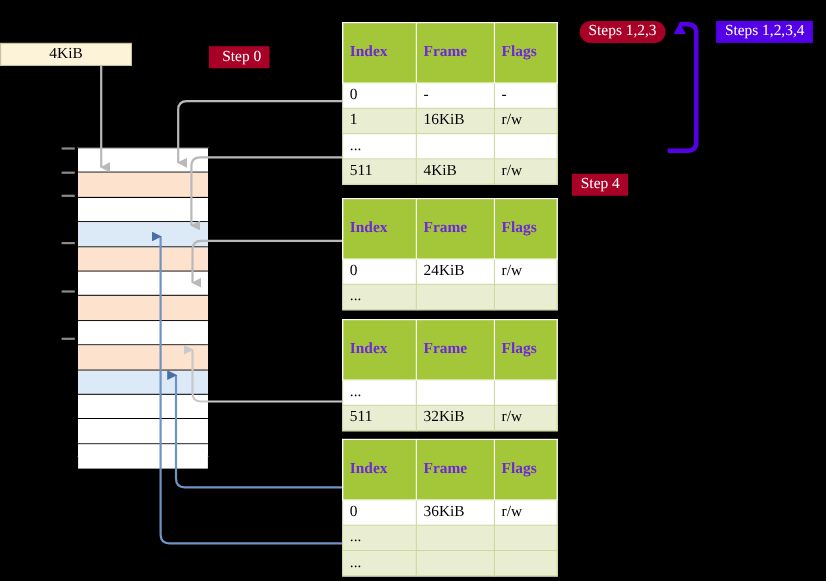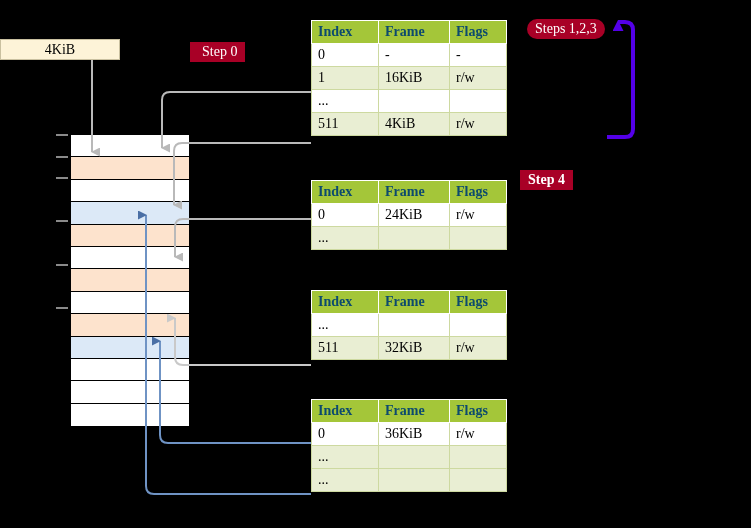--- a/index.html
+++ b/index.html
@@ -12,39 +12,39 @@
            background:#fdf3d8;border:1px solid #c9c0a0;box-sizing:border-box;
            display:flex;align-items:center;justify-content:center;
            font-size:14px;color:#000;}
 
   
   .badge{position:absolute;color:#fff;font-size:14px;padding:2px 8px;
          white-space:nowrap;line-height:16px;}
   .badge.red{background:#a80026;}
   .badge.violet{background:#5400e8;}
   #badge-step0{left:190px;top:42px;padding-left:12px;}
-  #badge-step4{left:520px;top:170px;font-weight:bold;}
+  #badge-step4{left:520px;top:158px;}
   #badge-steps123{left:527px;top:19px;border-radius:10px;}
   #badge-steps1234{left:651px;top:19px;}
 
   
   .memcol{position:absolute;left:70px;top:134px;width:120px;height:281px;
           box-sizing:border-box;border:1px solid #000;background:#fff;}
   .memrow{height:22.4px;box-sizing:border-box;border-bottom:1px solid #000;
           background:#fff;}
   .memrow:last-child{border-bottom:none;}
   .memrow.orange{background:#fde3cd;}
   .memrow.blue{background:#dce9f7;}
   .tick{position:absolute;width:12px;height:0;border-top:2px solid #8a8a8a;}
 
   
   .ptable{position:absolute;border-collapse:collapse;background:#fff;
           border:1px solid #9fb92e;}
-  .ptable th{background:#a4c639;color:#0c4a6e;font-weight:bold;font-size:14px;
-             text-align:left;padding:3px 6px;border:1px solid #fff;}
+  .ptable th{background:#a4c639;color:#6d28d9;font-weight:bold;font-size:14px;
+             text-align:left;padding:19px 6px;border:1px solid #fff;}
   .ptable td{font-size:14px;color:#000;padding:3px 6px;
              border:1px solid #cdd9a0;background:#fff;height:16px;}
   .ptable tr.alt td{background:#e9eed3;}
   .ptable td.hl{background:#fbf79e;}
   .c-idx{width:54px;}
   .c-frm{width:58px;font-family:Liberation Serif, serif;}
   .c-flg{width:44px;}
 
   #ptable-0{left:311px;top:20px;}
   #ptable-1{left:311px;top:180px;}
@@ -83,20 +83,21 @@
       <div class="tick" style="left: 56px; top: 155.615px;"></div>
       <div class="tick" style="left: 56px; top: 177.231px;"></div>
       <div class="tick" style="left: 56px; top: 220.462px;"></div>
       <div class="tick" style="left: 56px; top: 263.692px;"></div>
       <div class="tick" style="left: 56px; top: 306.923px;"></div>
     </div>
 
   <div class="badge red" id="badge-step0">Step 0</div>
   <div class="badge red" id="badge-step4">Step 4</div>
   <div class="badge red" id="badge-steps123">Steps 1,2,3</div>
+  <div class="badge violet" id="badge-steps1234">Steps 1,2,3,4</div>
 
   <svg class="wires" viewBox="0 0 751 528">
     <defs>
       <marker id="ahGrayDown" markerWidth="9" markerHeight="9" refX="4.5" refY="8" orient="auto" markerUnits="userSpaceOnUse">
         <path d="M0,0 L9,0 L4.5,9 Z" fill="#b9b9b9"></path>
       </marker>
       <marker id="ahGrayUp" markerWidth="9" markerHeight="9" refX="4.5" refY="8" orient="auto" markerUnits="userSpaceOnUse">
         <path d="M0,0 L9,0 L4.5,9 Z" fill="#c9c9c9"></path>
       </marker>
       <marker id="ahBlueUp" markerWidth="9" markerHeight="9" refX="4.5" refY="8" orient="auto" markerUnits="userSpaceOnUse">

